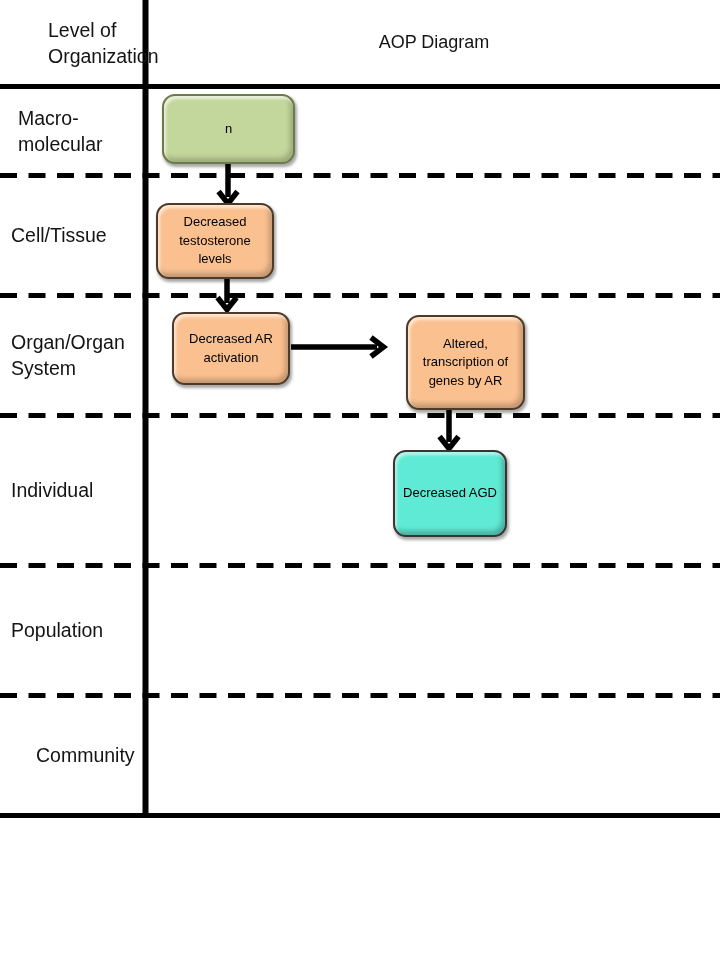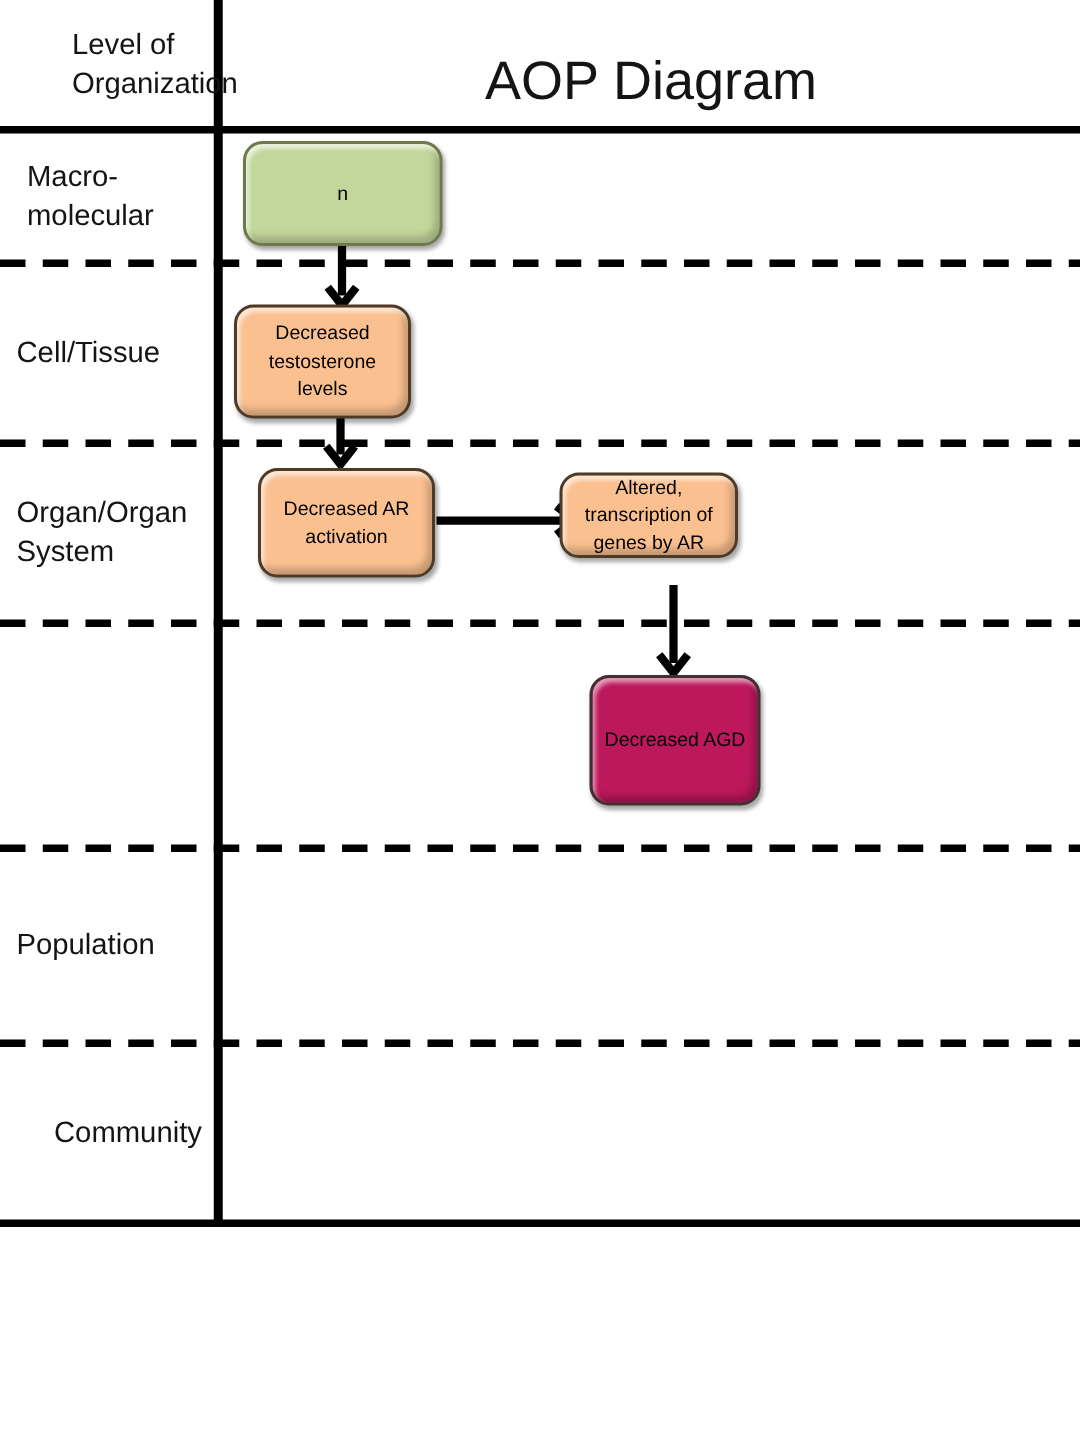--- a/index.html
+++ b/index.html
@@ -25,23 +25,23 @@
     z-index:2;
   }
   #header-col1 { top:0;   height:87px;  width:138px;padding-left:48px; }
   #row-macro   { top:88px;  height:87px;  padding-left:18px; width:132px;}
   #row-cell    { top:176px; height:119px; }
   #row-organ   { top:296px; height:119px; width:138px; }
   #row-indiv   { top:416px; height:149px; }
   #row-pop     { top:566px; height:129px; }
   #row-comm    { top:696px; height:119px;padding-left:36px; }
   #header-title {
-    position:absolute; left:148px; top:12px; width:572px; height:84px;
+    position:absolute; left:148px; top:0; width:572px; height:84px;
     display:flex; align-items:center; justify-content:center;
-    font-size:36px; z-index:2;
+    font-size:18px; z-index:2;
   }
   
   .node {
     position:absolute; z-index:3;
     display:flex; align-items:center; justify-content:center;
     text-align:center;
     font-size:13px; line-height:1.42; color:#000;
     border-radius:13px;
     border:2.5px solid #000;
     padding:2px 6px;
@@ -52,29 +52,29 @@
                 inset 2px 3px 3px rgba(255,255,255,.65),
                 inset -3px -4px 5px rgba(0,0,0,.20);
   }
   .node-orange {
     background:#fac090; border-color:#4d3b28;
     box-shadow: 1.5px 2.5px 3px rgba(0,0,0,.35),
                 inset 2px 3px 3px rgba(255,255,255,.62),
                 inset -3px -4px 5px rgba(0,0,0,.22);
   }
   .node-pink {
-    background:#be185d; border-color:#413030;
+    background:#5eead4; border-color:#413030;
     box-shadow: 1.5px 2.5px 3px rgba(0,0,0,.35),
                 inset 2px 3px 3px rgba(255,255,255,.55),
                 inset -3px -4px 5px rgba(0,0,0,.25);
   }
   #node-stressor { left:162px; top:94px;  width:133px; height:70px; }
   #node-testo    { left:156px; top:203px; width:118px; height:76px; }
   #node-ar       { left:172px; top:312px; width:118px; height:73px;text-align:center; }
-  #node-transcr  { left:373px; top:315px; width:119px; height:57px;border-radius:13px; }
+  #node-transcr  { left:406px; top:315px; width:119px; height:95px;border-radius:13px; }
   #node-agd      { left:393px; top:450px; width:114px; height:87px; }
 </style>
 </head>
 <body>
 
 <div id="slide">
 
   <svg id="lines" viewBox="0 0 720 960" xmlns="http://www.w3.org/2000/svg">
 
     <line x1="145.5" y1="0" x2="145.5" y2="818" stroke="#000" stroke-width="6"></line>
@@ -109,20 +109,21 @@
       <polyline points="439.5,436.5 449,448.5 458.5,436.5" stroke-linejoin="miter"></polyline>
     </g>
   </svg>
 
   <div class="cell" id="header-col1">Level of Organization</div>
   <div id="header-title">AOP Diagram</div>
 
   <div class="cell" id="row-macro">Macro-molecular</div>
   <div class="cell" id="row-cell">Cell/Tissue</div>
   <div class="cell" id="row-organ">Organ/Organ System</div>
+  <div class="cell" id="row-indiv">Individual</div>
   <div class="cell" id="row-pop">Population</div>
   <div class="cell" id="row-comm">Community</div>
 
   <div class="node node-green" id="node-stressor">
     <span>n</span>
   </div>
   <div class="node node-orange" id="node-testo">
     <span>Decreased testosterone levels</span>
   </div>
   <div class="node node-orange" id="node-ar">

